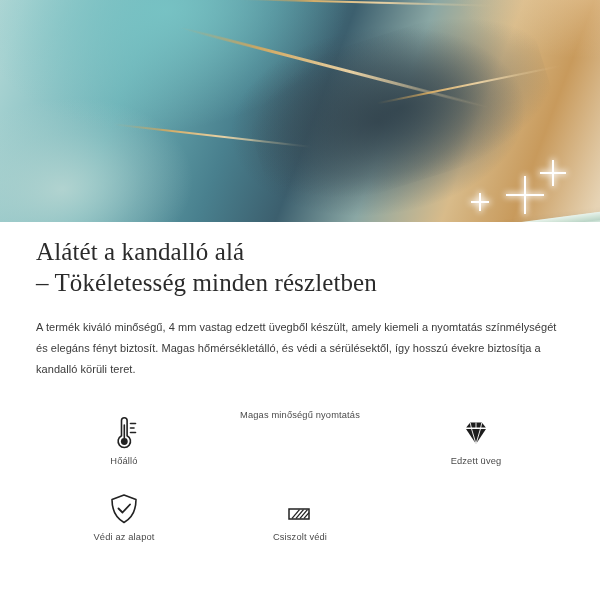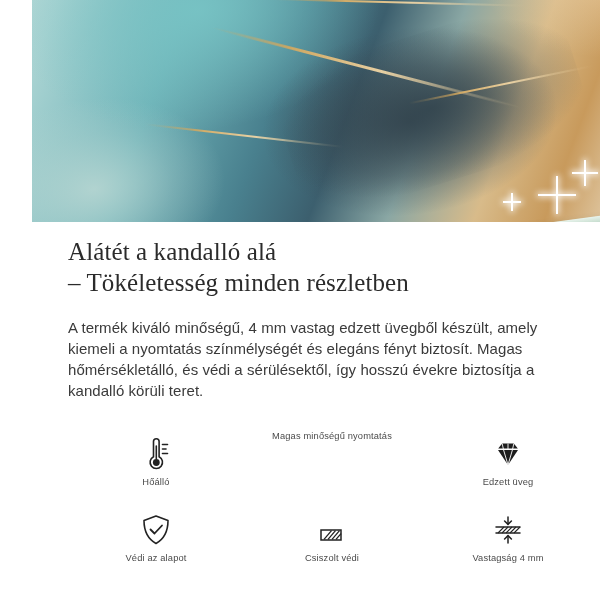--- a/index.html
+++ b/index.html
@@ -12,21 +12,20 @@
     background: #ffffff;
     font-family: "Liberation Sans", sans-serif;
     overflow: hidden;
   }
   .page {
     position: relative;
     width: 600px;
     height: 600px;
     background: #ffffff;
     box-sizing: border-box;
-    padding-left: 32px;
   }
 
   
   .hero {
     position: relative;
     width: 600px;
     height: 222px;
     overflow: hidden;
     background: #ffffff;
   }
@@ -132,21 +131,21 @@
     font-weight: 400;
     margin: 0;
     padding-top: 14px;
     letter-spacing: 0.1px;
   }
   .headline .line2 {
     display: block;
   }
   .body-copy {
     margin: 19px 0 0 0;
-    font-size: 15px;
+    font-size: 11px;
     line-height: 21px;
     color: #3a3a3a;
     max-width: 530px;
     letter-spacing: 0.05px;
   }
 
   
   .features {
     margin-top: 30px;
     display: grid;
@@ -265,38 +264,16 @@
               <line x1="14" y1="31.4" x2="21.5" y2="22.6"></line>
               <line x1="18" y1="31.4" x2="25.5" y2="22.6"></line>
               <line x1="22" y1="31.4" x2="29.5" y2="22.6"></line>
               <line x1="26" y1="31.4" x2="31" y2="25.6"></line>
             </g>
           </svg>
         </div>
         <div class="feature-label">Csiszolt védi</div>
       </div>
 
-      <div class="feature">
-        <div class="feature-icon">
-          <svg width="44" height="44" viewBox="0 0 44 44">
-            <g stroke="#222" stroke-width="1.5" fill="none" stroke-linecap="round">
-              <line x1="22" y1="9" x2="22" y2="16"></line>
-              <path d="M18.6 13 L22 16.4 L25.4 13"></path>
-              <line x1="22" y1="35" x2="22" y2="28"></line>
-              <path d="M18.6 31 L22 27.6 L25.4 31"></path>
-              <line x1="10" y1="19" x2="34" y2="19"></line>
-              <line x1="10" y1="25" x2="34" y2="25"></line>
-            </g>
-            <g stroke="#222" stroke-width="1.1">
-              <line x1="12" y1="25" x2="18" y2="19"></line>
-              <line x1="16" y1="25" x2="22" y2="19"></line>
-              <line x1="20" y1="25" x2="26" y2="19"></line>
-              <line x1="24" y1="25" x2="30" y2="19"></line>
-              <line x1="28" y1="25" x2="34" y2="19"></line>
-            </g>
-          </svg>
-        </div>
-        <div class="feature-label">Vastagság 4 mm</div>
-      </div>
 
     </div>
   </div>
 </div>
 
 </body></html>

